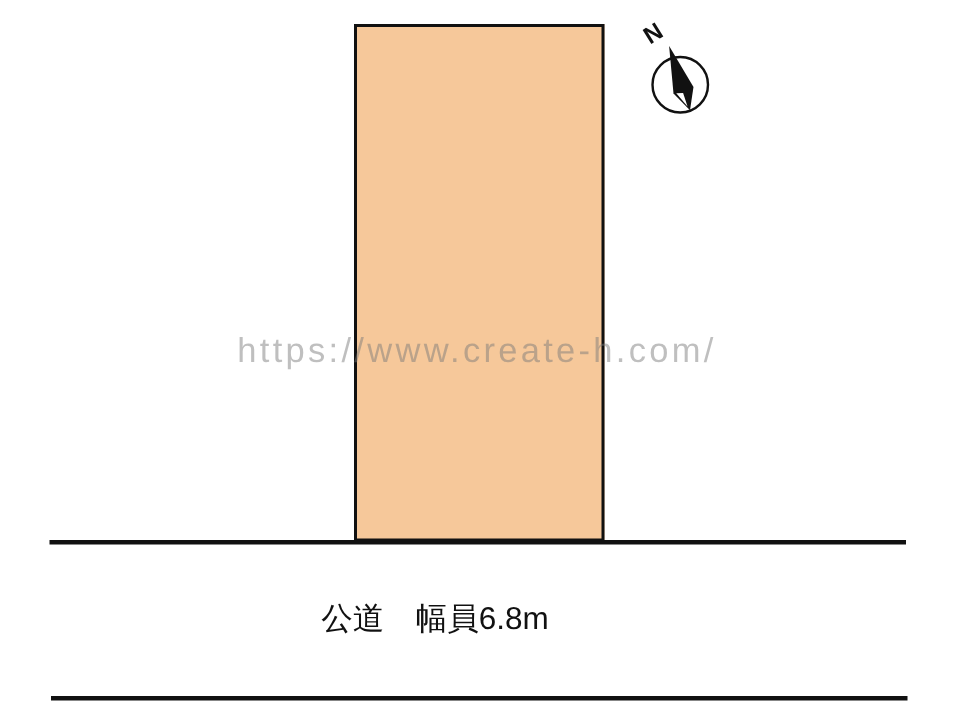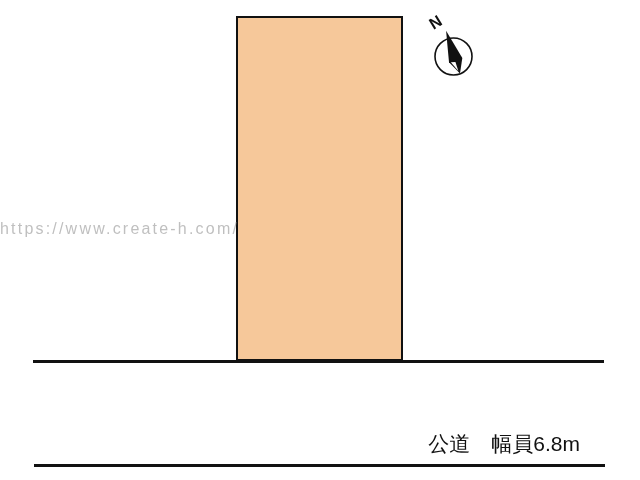--- a/index.html
+++ b/index.html
@@ -39,37 +39,37 @@
   .road-line-bottom {
     left: 34px;
     top: 464px;
     width: 571px;
   }
   .watermark {
     position: absolute;
     left: 0;
     top: 220px;
     width: 636px;
-    font-size: 16px;
+    text-align: center;
+    font-size: 23px;
     letter-spacing: 2.2px;
     color: rgba(122, 122, 122, 0.48);
     z-index: 5;
     white-space: nowrap;
     user-select: none;
   }
   .road-label {
     position: absolute;
     left: 0;
     top: 398px;
     width: 580px;
-    text-align: right;
+    text-align: center;
     font-size: 21px;
     color: #111111;
     white-space: nowrap;
-    margin-top: 32px;
   }
   .compass {
     position: absolute;
     left: 424px;
     top: 12px;
     width: 56px;
     height: 70px;
   }
 </style>
 </head>

